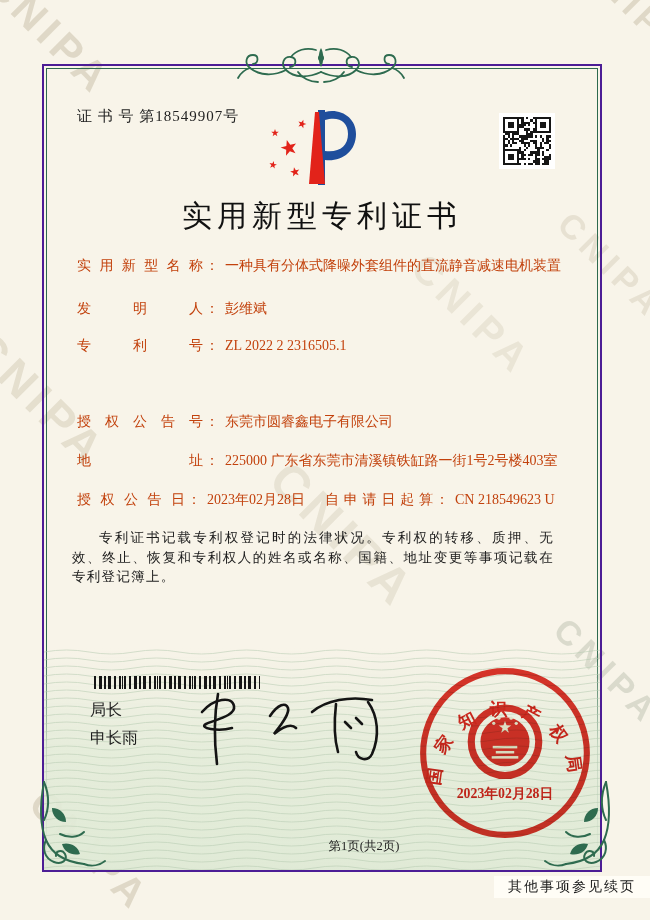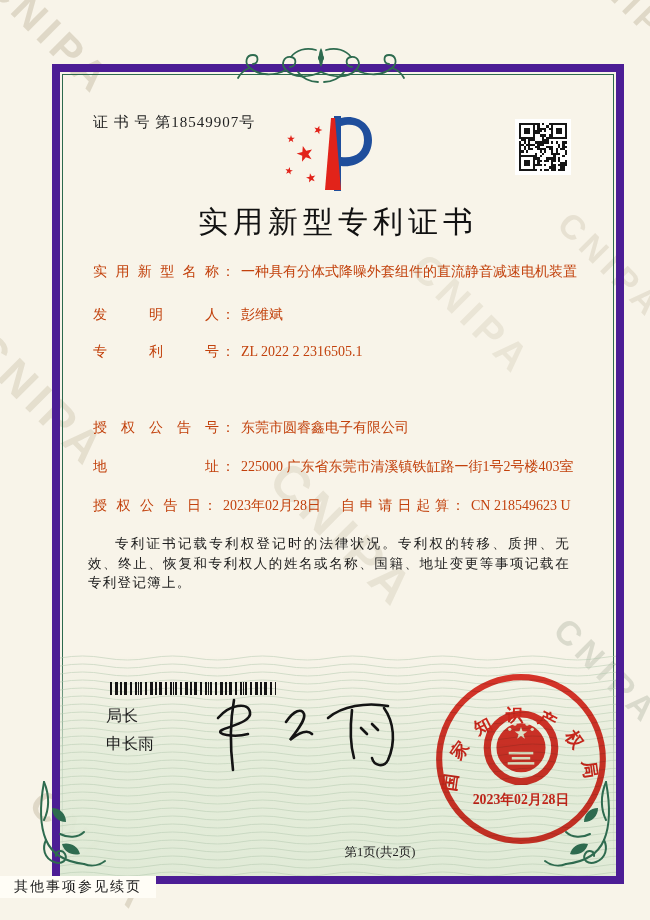--- a/index.html
+++ b/index.html
@@ -10,21 +10,21 @@
       color:rgba(172,159,129,.32);transform:rotate(45deg);letter-spacing:6px;white-space:nowrap;z-index:1;}
   .w1{left:-30px;top:8px;font-size:42px;}
   .w2{left:566px;top:-14px;font-size:34px;}
   .w3{left:544px;top:246px;font-size:34px;color:rgba(172,159,129,.22);}
   .w4{left:-46px;top:372px;font-size:46px;color:rgba(172,159,129,.25);}
   .w5{left:252px;top:506px;font-size:50px;color:rgba(172,159,129,.20);}
   .w6{left:14px;top:828px;font-size:40px;}
   .w7{left:540px;top:652px;font-size:34px;color:rgba(150,160,140,.30);}
   .w8{left:396px;top:292px;font-size:40px;color:rgba(172,159,129,.18);}
   
-  .frame{position:absolute;left:52px;top:64px;width:556px;height:804px;border:8px solid #4c1d95;z-index:2;}
+  .frame{position:absolute;left:42px;top:64px;width:556px;height:804px;border:2px solid #4c1d95;z-index:2;}
   .frame::before{content:"";position:absolute;inset:2px;border:1px solid #2d6a4e;pointer-events:none;}
   .green-zone{position:absolute;left:0;right:0;bottom:0;height:222px;
       background:linear-gradient(180deg,rgba(226,235,216,0) 0%,rgba(226,235,216,.85) 45%,#e0ead6 100%);}
   .green-zone svg{position:absolute;inset:0;width:100%;height:100%;opacity:.55;}
   
   .cert-no{position:absolute;left:33px;top:41px;font-size:15px;letter-spacing:1px;color:#222;}
   .logo{position:absolute;left:221px;top:40px;}
   .qr{position:absolute;left:455px;top:47px;width:56px;height:56px;background:#fff;padding:4px;
       box-sizing:border-box;display:grid;grid-template-columns:repeat(21,1fr);grid-template-rows:repeat(21,1fr);}
   .qb{background:transparent;}
@@ -50,21 +50,21 @@
   .signer-name{position:absolute;left:46px;top:662px;font-size:16px;
       font-family:Liberation Serif, serif;color:#1d1d1d;}
   .sig{position:absolute;left:140px;top:616px;}
   .seal{position:absolute;left:372px;top:598px;mix-blend-mode:multiply;}
   .page-num{position:absolute;left:0;top:772px;width:100%;text-align:center;font-size:12.5px;color:#222;margin-left:42px;}
   
   .flourish{position:absolute;left:236px;top:42px;z-index:3;}
   .corner{position:absolute;top:774px;z-index:3;}
   .corner.left{left:34px;}
   .corner.right{left:544px;transform:scaleX(-1);}
-  .note-wrap{position:absolute;left:0;top:876px;width:100%;text-align:left;z-index:3;}
+  .note-wrap{position:absolute;left:0;top:876px;width:100%;text-align:right;z-index:3;}
   .note{display:inline-block;background:#fffdf6;padding:2px 14px;font-size:14px;letter-spacing:2px;color:#1c1c1c;}
 </style>
 </head>
 <body>
 
 <div class="page">
 
   <span class="wm w1">CNIPA</span>
   <span class="wm w2">CNIPA</span>
   <span class="wm w3">CNIPA</span>

